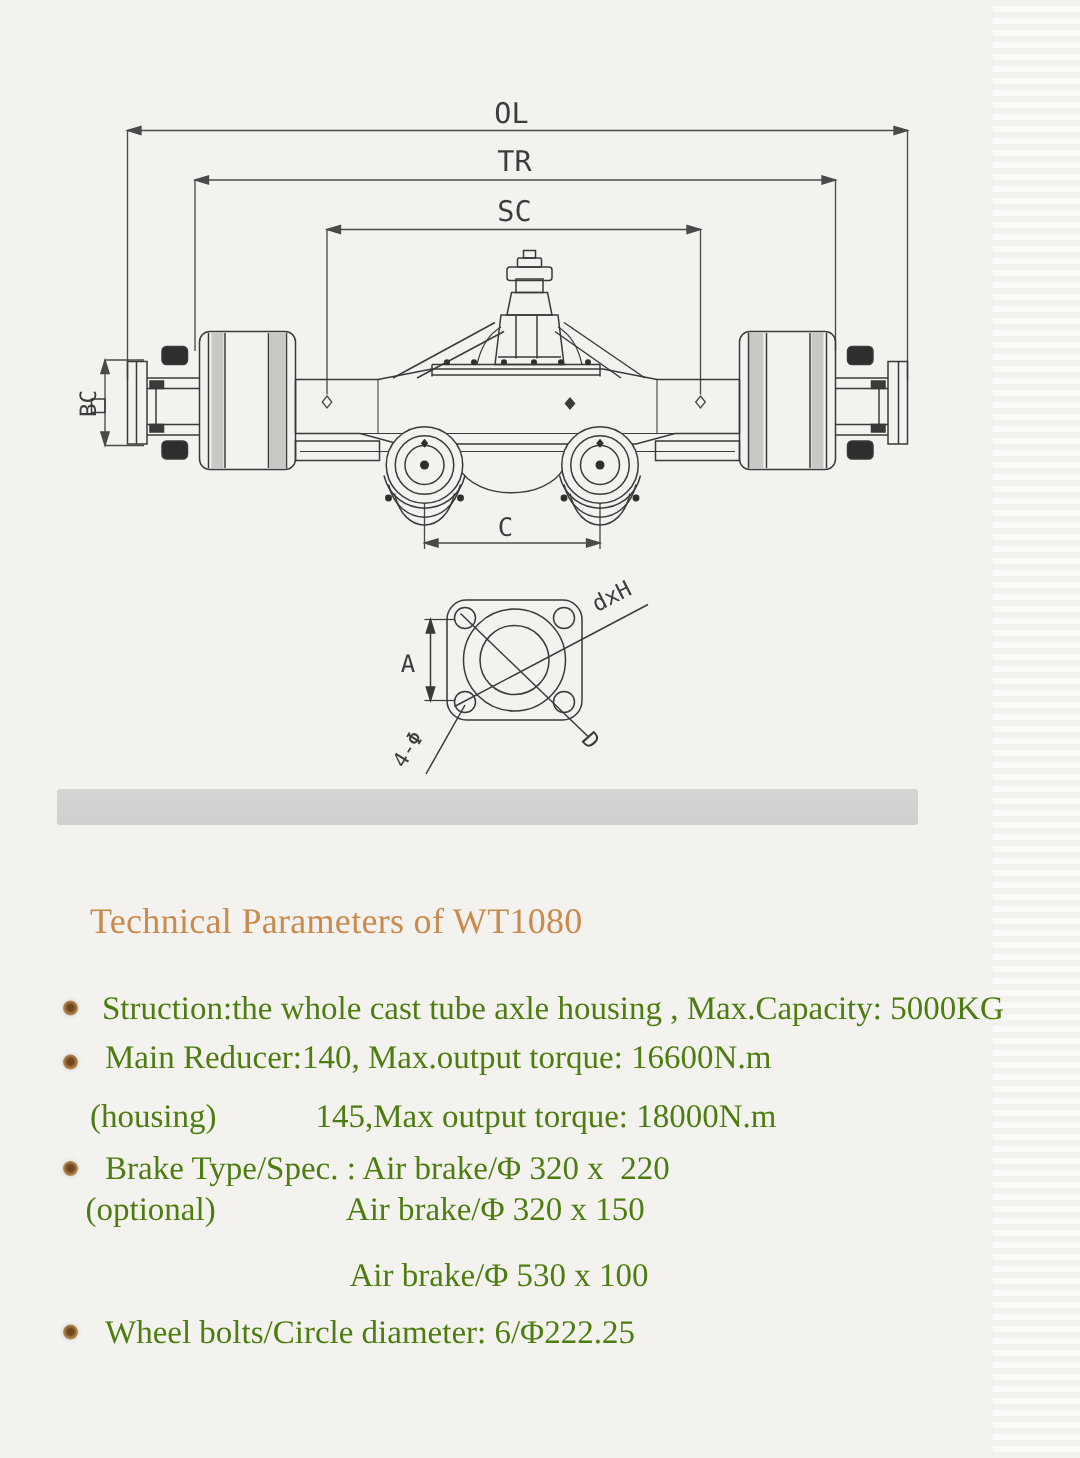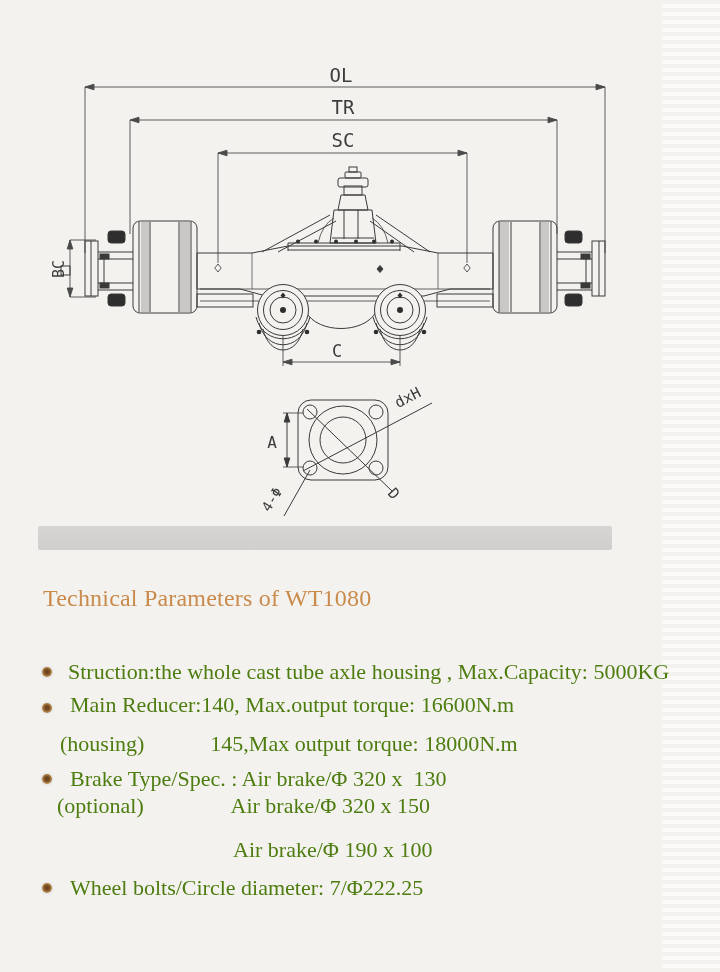--- a/index.html
+++ b/index.html
@@ -17,21 +17,21 @@
   .dimtext{
     font-family:"DejaVu Sans Mono", monospace;
     fill:#3c3c3c;
   }
   .divider-bar{
     position:absolute; left:38px; top:526px; width:574px; height:24px;
     background:linear-gradient(180deg,#d6d5d3 0%, #d0cfcd 100%);
     border-radius:2px;
   }
   .title{
-    position:absolute; left:43px; top:585px; margin:0;
+    position:absolute; left:43px; top:585px; margin:17px;
     font-size:24px; font-weight:normal; letter-spacing:.2px;
     color:#ca8a4c; white-space:pre;
   }
   .p-line{
     position:absolute; font-size:22px; line-height:28px; color:#4d7c0f;
     white-space:pre;
   }
   .ln1{top:658px;left:68px}
   .ln2{top:691px;left:70px}
   .ln3{top:730px;left:60px}
@@ -231,18 +231,18 @@
   <h2 class="title">Technical Parameters of WT1080</h2>
 
   <div>
     <span class="bullet b1"></span>
     <span class="bullet b2"></span>
     <span class="bullet b3"></span>
     <span class="bullet b4"></span>
     <div class="p-line ln1">Struction:the whole cast tube axle housing , Max.Capacity: 5000KG</div>
     <div class="p-line ln2">Main Reducer:140, Max.output torque: 16600N.m</div>
     <div class="p-line ln3">(housing)            145,Max output torque: 18000N.m</div>
-    <div class="p-line ln4">Brake Type/Spec. : Air brake/Φ 320 x  130</div>
+    <div class="p-line ln4">Brake Type/Spec. : Air brake/Φ 320 x  220</div>
     <div class="p-line ln5">(optional)                Air brake/Φ 320 x 150</div>
-    <div class="p-line ln6">Air brake/Φ 190 x 100</div>
-    <div class="p-line ln7">Wheel bolts/Circle diameter: 7/Φ222.25</div>
+    <div class="p-line ln6">Air brake/Φ 530 x 100</div>
+    <div class="p-line ln7">Wheel bolts/Circle diameter: 6/Φ222.25</div>
   </div>
 </div>
 
 </body></html>

